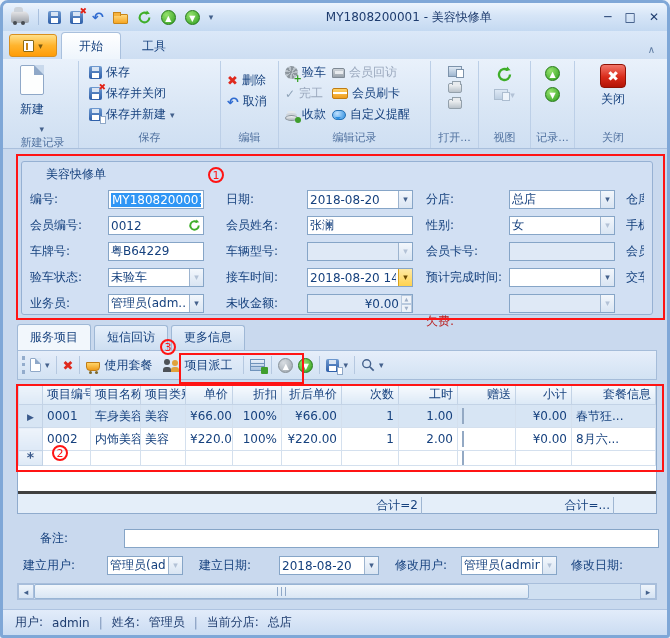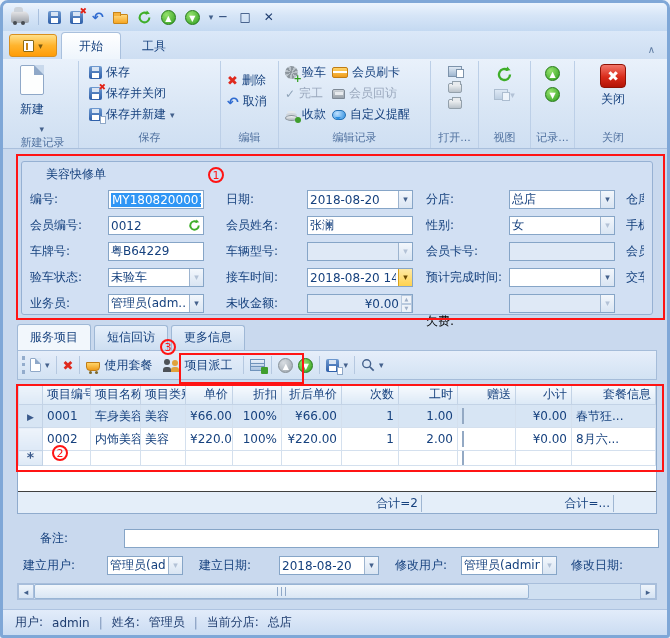--- a/index.html
+++ b/index.html
@@ -95,21 +95,21 @@
   .client { position:relative; height:460px; background:#c9d9ee; }
 
   .panel { position:absolute; left:18px; top:12px; width:632px; height:154px; background:#d2e0f3;
            border:1px solid #96b1d3; border-radius:3px; padding:3px 8px; }
   .panel-title { margin:1px 16px 6px; }
   .frow { display:flex; align-items:center; height:21px; margin-bottom:5px; }
   .flab { width:78px; white-space:nowrap; overflow:hidden; }
   .flab2 { width:81px; margin-left:22px; white-space:nowrap; }
   .flab3 { width:83px; margin-left:13px; white-space:nowrap; overflow:visible; }
   .flab4 { margin-left:11px; flex:1; white-space:nowrap; overflow:hidden; }
-  .dimlab { color:#000000;margin-top:36px; }
+  .dimlab { color:#b91c1c;margin-top:36px; }
   .fld { height:19px; border:1px solid #86a5c7; background:#fff; display:flex; align-items:center; padding:0 2px; overflow:hidden; }
   .w1 { width:96px; } .w2 { width:106px; } .w3 { width:106px; }
   .fld .txt { flex:1; white-space:nowrap; overflow:hidden; }
   .fld.dis { background:#dfe9f6; }
   .fbtn { width:14px; height:17px; margin:-1px -2px -1px 2px; border-left:1px solid #9db4cf;
           background:linear-gradient(#f3f7fc,#d9e5f3); text-align:center; line-height:15px; }
   .fbtn .dd { color:#44618c; }
   .fbtn.disb .dd { color:#b3c2d6; }
   .fbtn.yellow { background:linear-gradient(#ffeaa6,#ffd24e); border-left-color:#d9a21a; }
   .fbtn.yellow .dd { color:#6b4a00; }
@@ -137,21 +137,21 @@
   th { background:linear-gradient(#f8fbfe,#dce9f6); border:1px solid #c3d3e6; border-top:none;
        color:#16417e; font-weight:normal; text-align:right; padding:1px 4px; height:19px; font-size:12px; overflow:hidden; white-space:nowrap; }
   td { border:1px solid #d4e0ee; padding:0 4px; height:23px; font-size:12px; overflow:hidden; white-space:nowrap; }
   td.ind, th.ind { background:linear-gradient(#eef4fb,#dde9f6); border-color:#c3d3e6; text-align:center; padding:0; }
   tr.sel td { background:#d7e5f4; }
   tr.newrow td { height:13px; }
   .rowmark { color:#3a5a8c; font-size:9px; }
   .star { color:#3a5a8c; font-size:14px; font-weight:bold; line-height:10px; }
   .cb { width:12px; height:12px; margin:0 auto; border:1px solid #93a9c4; background:#f2f5f9; }
   .cb.newcb { background:#bcd2ea; }
-  .gfooter { margin-top:auto; height:22px; background:#e4eef9; border-top:1px solid #404040; position:relative; color:#16417e; }
+  .gfooter { margin-top:auto; height:22px; background:#e4eef9; border-top:3px solid #404040; position:relative; color:#16417e; }
   .gf { position:absolute; top:3px; border-right:1px solid #9fb6d2; padding-right:3px; text-align:right; }
 
   
   .remark { position:absolute; left:20px; top:380px; display:flex; align-items:center; width:636px; }
   .remark .flab { width:84px;margin-left:17px; }
   .remark .fld { flex:1; }
   .meta { position:absolute; left:20px; top:407px; display:flex; align-items:center; width:640px; }
   .meta .lab { white-space:nowrap; }
   .hscroll { position:absolute; left:14px; top:434px; width:640px; height:17px; background:#cfdff1;
              border:1px solid #a8bedb; display:flex; align-items:stretch; }
@@ -189,20 +189,21 @@
       <span class="i-undo">↶</span>
       <span class="i-folder"></span>
       <svg class="svg-ic" width="15" height="15" viewBox="0 0 16 16">
           <path d="M13.2 8a5.2 5.2 0 1 1-2-4.1" fill="none" stroke="#3fae2a" stroke-width="2.2"></path>
           <path d="M10.5 0.5l3.2 3.4-4.6 .8z" fill="#3fae2a"></path>
         </svg>
       <span class="circ">▲</span>
       <span class="circ">▼</span>
       <span class="dd">▾</span>
     </div>
+    <div class="title-text">MY1808200001 - 美容快修单</div>
     <div class="winbtns">
       <span class="winbtn">─</span>
       <span class="winbtn">□</span>
       <span class="winbtn">✕</span>
     </div>
   </div>
 
   <div class="tabrow">
     <div class="appbtn">
       <span class="glyph"></span>
@@ -276,27 +277,27 @@
           <div class="sbtn disabled">
               <span class="i-check">✓</span>
               <span>完工</span>
             </div>
           <div class="sbtn">
               <span class="i-coins"></span>
               <span>收款</span>
             </div>
         </div>
         <div class="stack">
-          <div class="sbtn">
-              <span class="i-card"></span>
-              <span>会员刷卡</span>
-            </div>
           <div class="sbtn disabled">
               <span class="i-phone"></span>
               <span>会员回访</span>
+            </div>
+          <div class="sbtn">
+              <span class="i-card"></span>
+              <span>会员刷卡</span>
             </div>
           <div class="sbtn">
               <span class="i-bubble"></span>
               <span>自定义提醒</span>
             </div>
         </div>
       </div>
       <div class="rg-label">编辑记录</div>
     </div>
 

